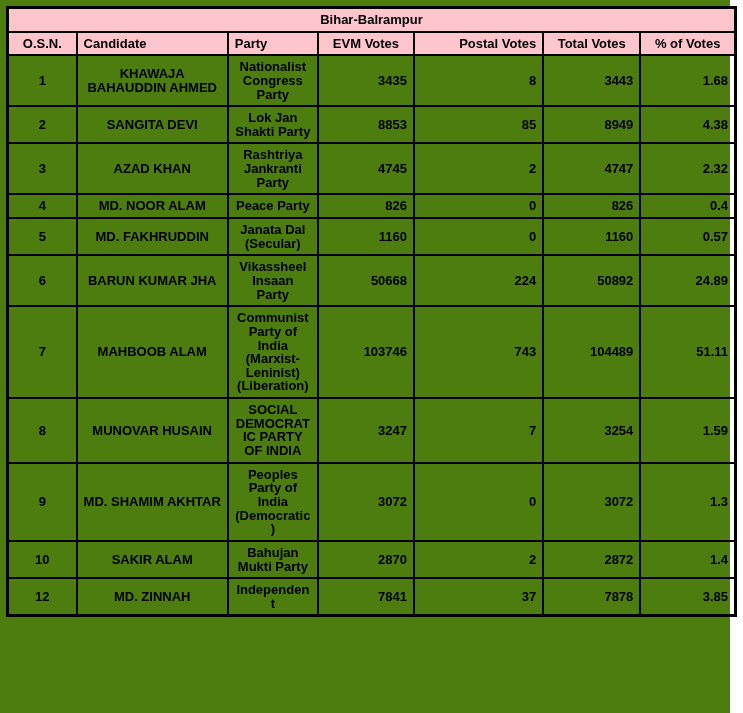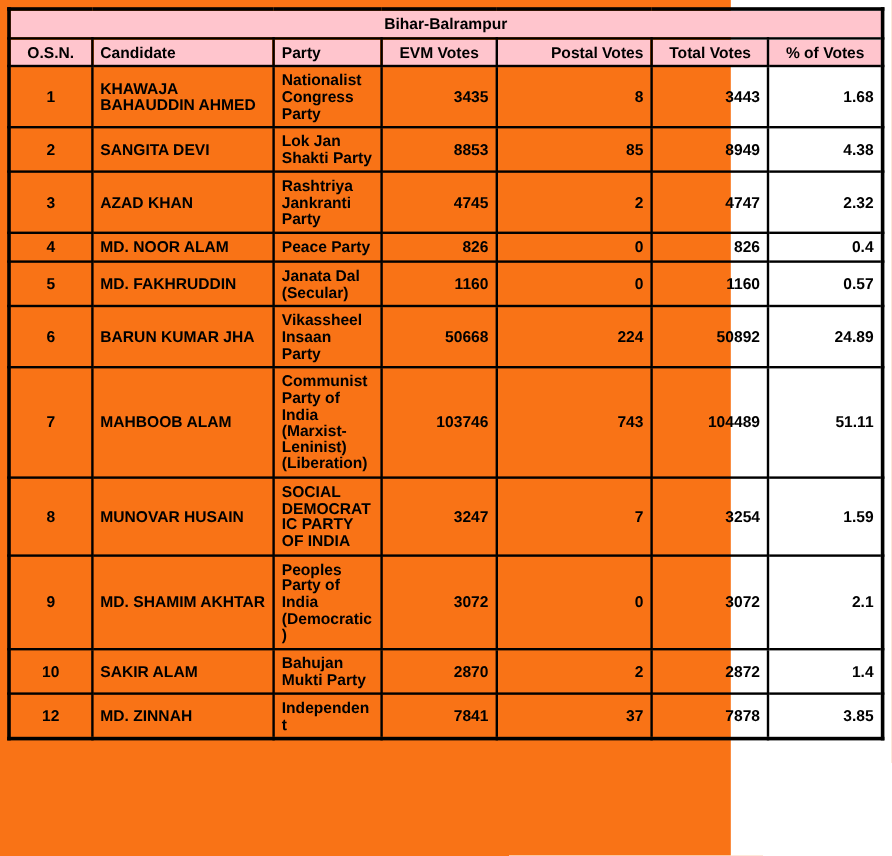--- a/index.html
+++ b/index.html
@@ -2,25 +2,25 @@
 <html><head>
 <meta charset="utf-8">
 <style>
   html, body {
     margin: 0;
     padding: 0;
     background: #ffffff;
     font-family: "Liberation Sans", sans-serif;
   }
   .page {
-    width: 609px;
+    width: 730px;
     height: 713px;
     box-sizing: border-box;
     padding: 6px;
-    background: #f97316;
+    background: #4d7c0f;
   }
   table.result-table {
     border-collapse: collapse;
     table-layout: fixed;
     width: 731px;
     border: 3px solid #000000;
     font-size: 13px;
     line-height: 1.05;
     font-weight: bold;
     color: #000000;
@@ -40,21 +40,21 @@
   }
   .hdr { background: #ffc5cd; }
   .hdr.c-osn   { text-align: center; }
   .hdr.c-cand  { text-align: left; }
   .hdr.c-party { text-align: left; }
   .hdr.c-evm   { text-align: center; }
   .hdr.c-post  { text-align: right; }
   .hdr.c-tot   { text-align: center; margin-top: 22px; }
   .hdr.c-pct   { text-align: center; }
   td.ctr  { text-align: center; }
-  td.left { text-align: left; margin-left: 28px; }
+  td.left { text-align: center; margin-left: 28px; }
   td.num  { text-align: right; padding-right: 8px; }
 </style>
 </head>
 <body>
 
 <div class="page">
   <table class="result-table">
     <colgroup>
       <col style="width:69px">
       <col style="width:151px">
@@ -151,21 +151,21 @@
           <td class="num">3254</td>
           <td class="num">1.59</td>
         </tr>
         <tr>
           <td class="ctr">9</td>
           <td class="left">MD. SHAMIM AKHTAR</td>
           <td class="left">Peoples Party of India (Democratic)</td>
           <td class="num">3072</td>
           <td class="num">0</td>
           <td class="num">3072</td>
-          <td class="num">2.1</td>
+          <td class="num">1.3</td>
         </tr>
         <tr>
           <td class="ctr">10</td>
           <td class="left">SAKIR ALAM</td>
           <td class="left">Bahujan Mukti Party</td>
           <td class="num">2870</td>
           <td class="num">2</td>
           <td class="num">2872</td>
           <td class="num">1.4</td>
         </tr>

